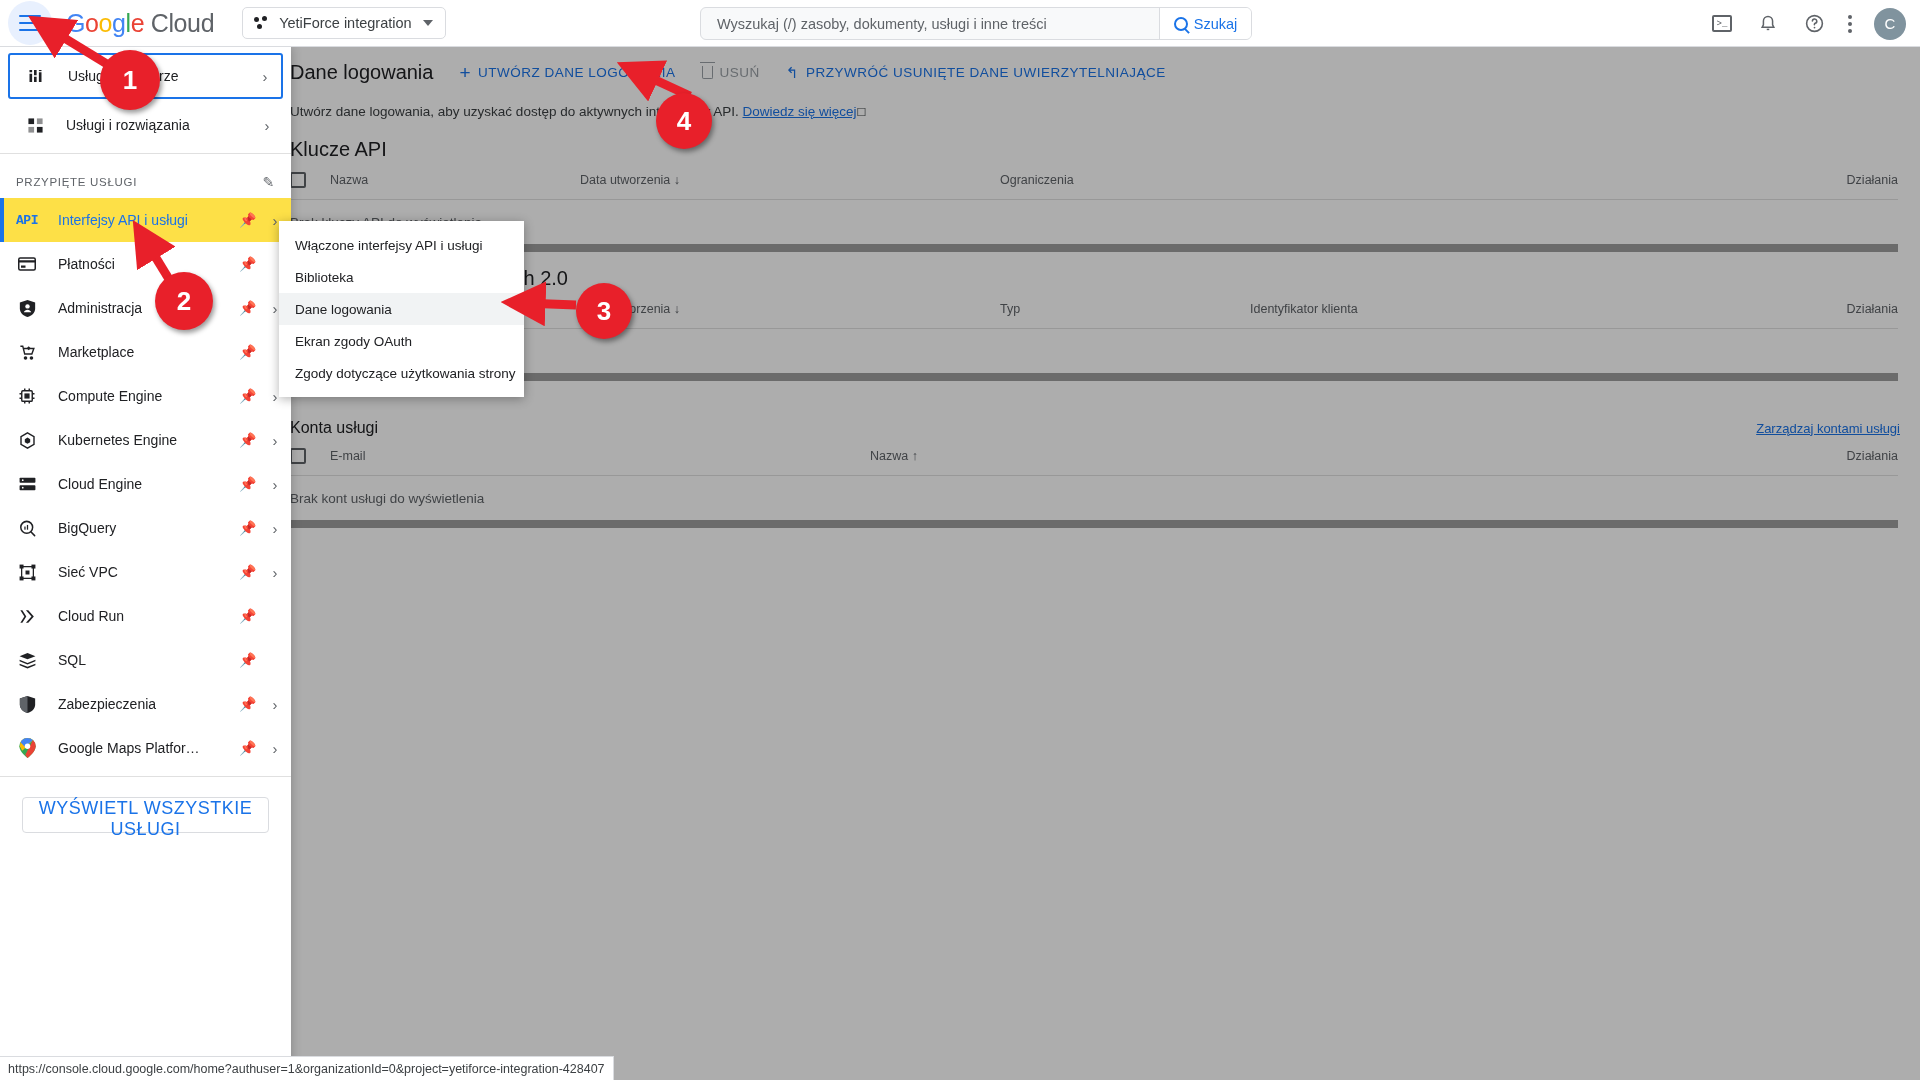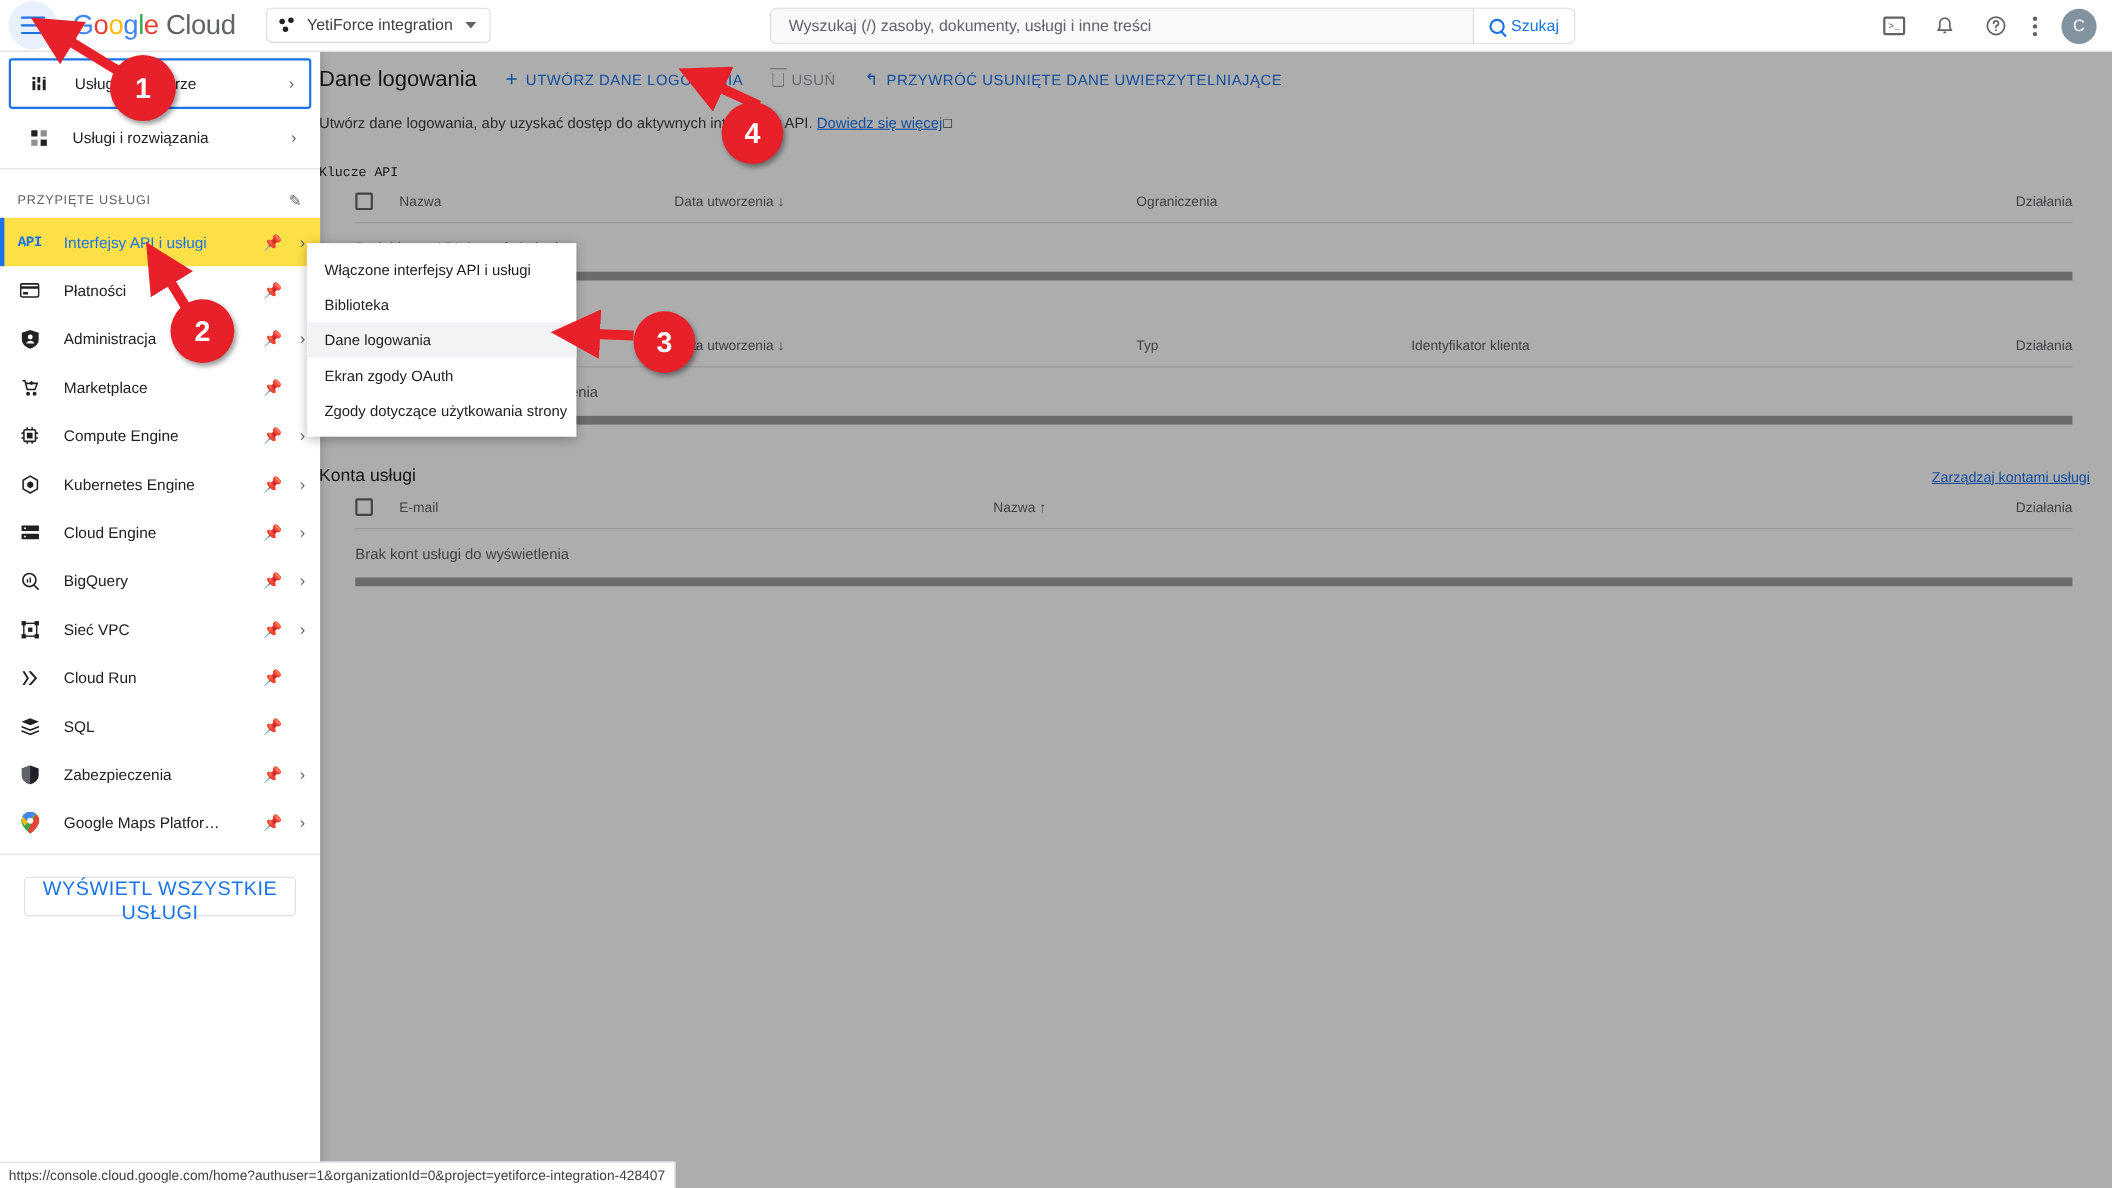--- a/index.html
+++ b/index.html
@@ -48,21 +48,21 @@
   }
   .dots-icon { width: 16px; height: 14px; position: relative; }
   .dots-icon b {
     position: absolute; width: 5px; height: 5px; border-radius: 50%; background: #202124;
   }
   .dots-icon b:nth-child(1){ left:0; top:1px; }
   .dots-icon b:nth-child(2){ left:8px; top:0px; }
   .dots-icon b:nth-child(3){ left:3px; top:8px; }
 
   .searchbar {
-    position: absolute; left: 700px; top: 7px; width: 732px; height: 33px;
+    position: absolute; left: 700px; top: 7px; width: 552px; height: 33px;
     display: flex; border: 1px solid #dadce0; border-radius: 6px; overflow: hidden;
     background: #f8f9fa;
   }
   .search-input {
     flex: 1; border: none; outline: none; background: transparent;
     padding: 0 16px; font-size: 14.5px; color: #5f6368;
     font-family: "Liberation Sans", sans-serif;
   }
   .search-input::placeholder { color: #5f6368; }
   .search-btn {
@@ -107,22 +107,22 @@
   .plus { font-size: 19px; line-height: 13px; }
   .trash { width: 11px; height: 13px; border: 1.6px solid currentColor; border-top: none;
            border-radius: 0 0 2px 2px; position: relative; }
   .trash::before { content:''; position:absolute; top:-4px; left:-3px; width:15px; height:1.8px; background: currentColor; }
   .undo { font-size: 15px; line-height: 13px; }
 
   .desc { padding-left: 290px; padding-top: 4px; font-size: 13.5px; color: #3c4043; max-width: 1100px; line-height: 21px; }
   .desc a { color: #1a73e8; text-decoration: underline; }
   .ext { font-size: 11px; }
 
-  .section-title { padding-left: 290px; margin-top: 26px; font-size: 12px; color: #202124; font-family: Liberation Mono, monospace; }
-  .tablewrap { padding-left: 290px; padding-right: 36px; margin-left: 33px; }
+  .section-title { padding-left: 290px; margin-top: 15px; font-size: 20px; color: #202124; }
+  .tablewrap { padding-left: 290px; padding-right: 22px; }
   .thead { display: flex; align-items: center; height: 38px; font-size: 12.5px; color: #5f6368; }
   .chk { width: 16px; height: 16px; border: 2px solid #5f6368; border-radius: 2px; margin-right: 24px; flex: none; }
   .divline { height: 1px; background: #e0e0e0; }
   .emptyrow { height: 44px; display:flex; align-items:center; font-size: 13.5px; color:#5f6368; }
   .thinbar { height: 8px; background: #9e9e9e; }
 
   .mgr-link { color:#1a73e8; font-size: 13px; text-decoration: underline; cursor: pointer; }
 
   
   .overlay {

